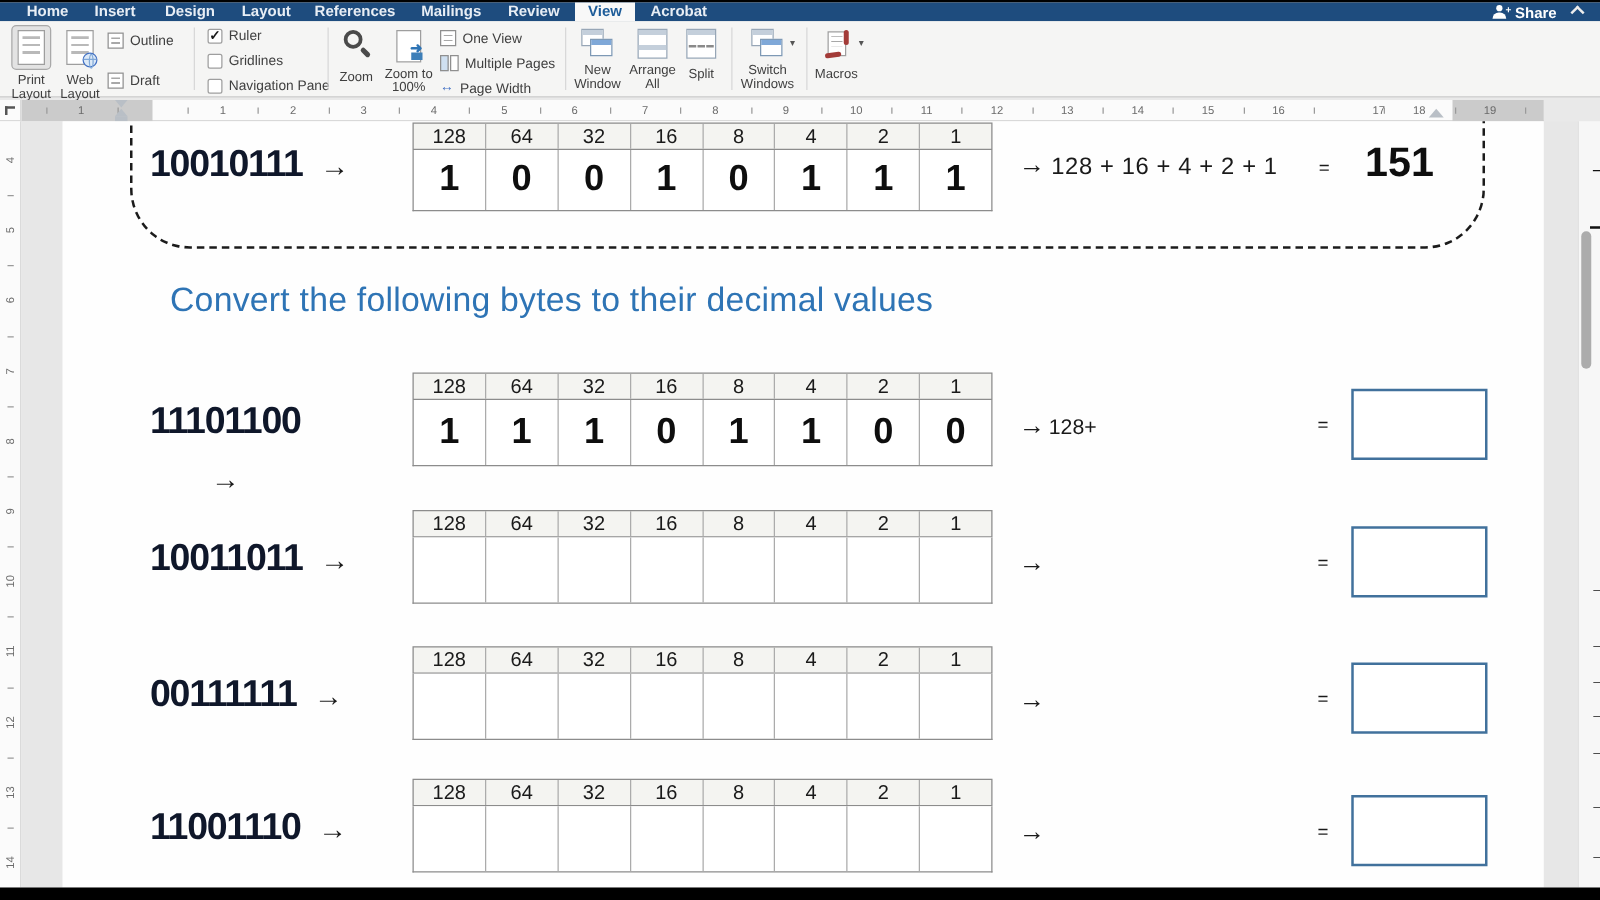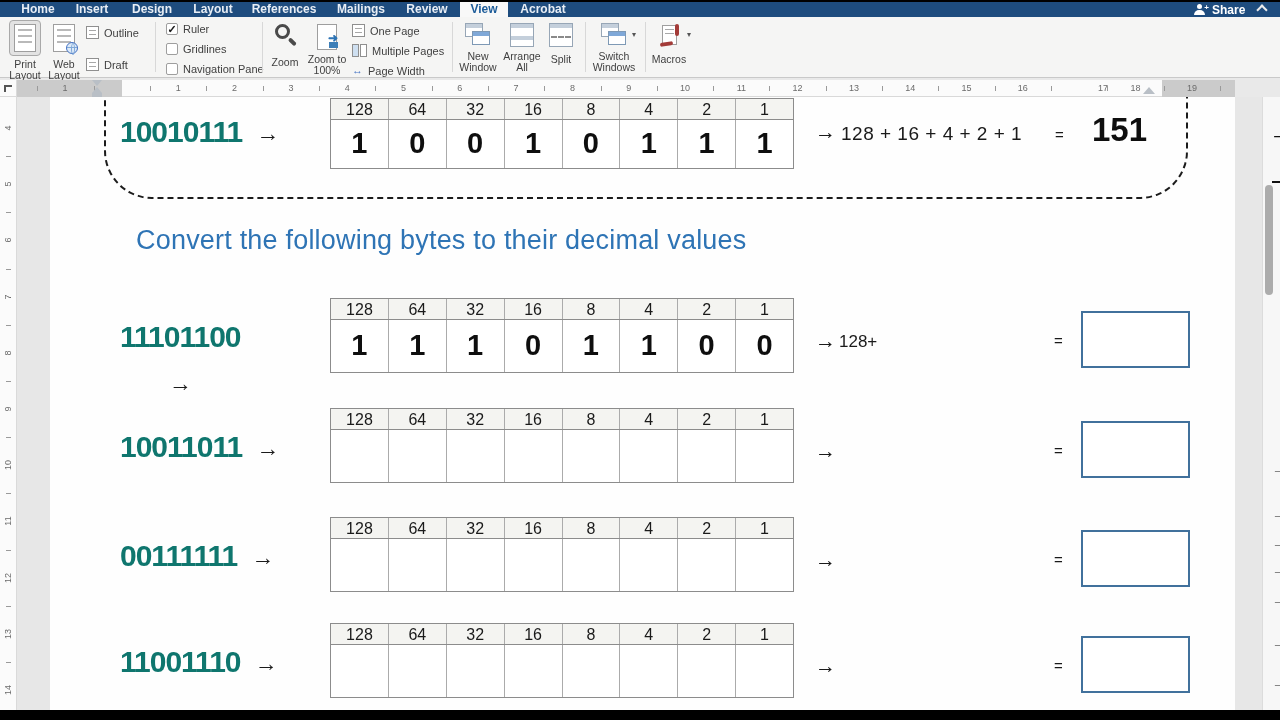--- a/index.html
+++ b/index.html
@@ -90,21 +90,21 @@
   .scrolltrack{position:absolute;left:1262px;top:97px;width:18px;height:613px;background:#F7F7F7;border-left:1px solid #DCDCDC;}
   .thumb{position:absolute;left:2px;top:88px;width:8px;height:110px;border-radius:4px;background:#ACACAC;}
   .edge-glyph{position:absolute;color:#111;font-weight:700;}
   .bottom-black{position:absolute;left:0;top:710px;width:1280px;height:10px;background:#000;}
 
   
   .page{position:absolute;left:50px;top:97px;width:1185px;height:613px;background:#FEFEFE;overflow:hidden;}
   .dashedbox{position:absolute;left:54px;top:-42px;width:1084px;height:144px;
              border:2px dashed #1B1B1B;border-radius:0 0 48px 48px;}
   .binrow{position:absolute;display:flex;align-items:center;gap:14px;}
-  .binary{font-size:30px;font-weight:700;color:#0f766e;letter-spacing:-1px;}
+  .binary{font-size:30px;font-weight:700;color:#0f172a;letter-spacing:-1px;}
   .binarrow{font-size:23px;color:#1A1A1A;margin-top:2px;}
   .btable{position:absolute;left:280px;width:464px;}
   .thead{display:flex;height:22px;background:#F4F4F1;border:1px solid #8C8C8C;}
   .th{flex:1;text-align:center;font-size:16px;line-height:21px;color:#1A1A1A;border-left:1px solid #ABABAB;}
   .th:first-child{border-left:none;}
   .tbody{display:flex;border:1px solid #8C8C8C;border-top:none;background:#FFF;}
   .td{flex:1;text-align:center;font-size:29px;font-weight:700;color:#0E0E0E;border-left:1px solid #ABABAB;}
   .td.h52{height:52px;line-height:50px;}
   .td.h48{height:48px;line-height:46px;}
   .td:first-child{border-left:none;}
@@ -205,21 +205,21 @@
             <div class="arrow">➜</div>
             <div class="box"></div>
           </div>
       </div>
       <div class="rlabel">Zoom to 100%</div>
     </div>
     <div class="inlinebtn" style="left:352px;top:7px;">
       <span class="smallicon">
           <span class="ln"></span>
         </span>
-      <span>One Page</span>
+      <span>One View</span>
     </div>
     <div class="inlinebtn" style="left:352px;top:27px;">
       <span style="display:flex;gap:1px;">
         <span class="smallicon" style="width:7px;background:#CFE0F1;"></span>
           <span class="smallicon" style="width:7px;"></span>
       </span>
       <span>Multiple Pages</span>
     </div>
     <div class="inlinebtn" style="left:352px;top:47px;">
       <span class="pw">↔</span>

